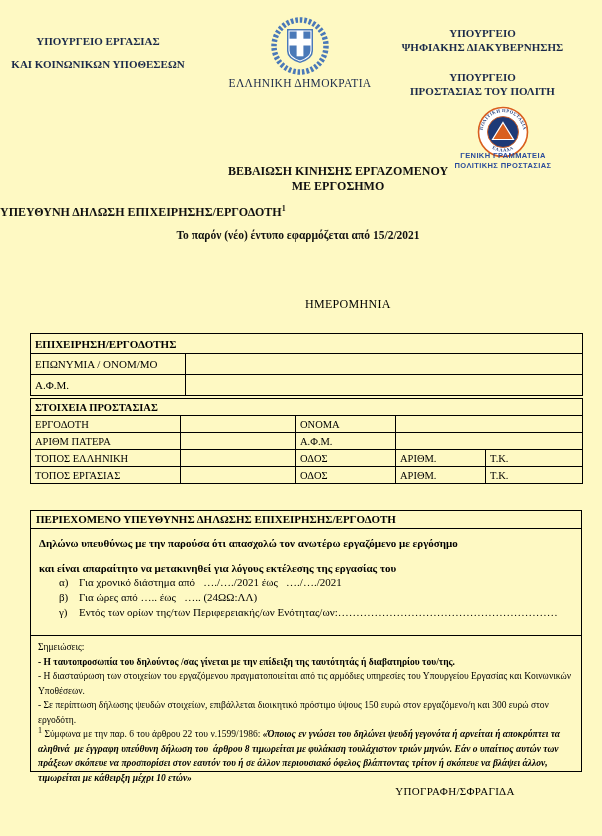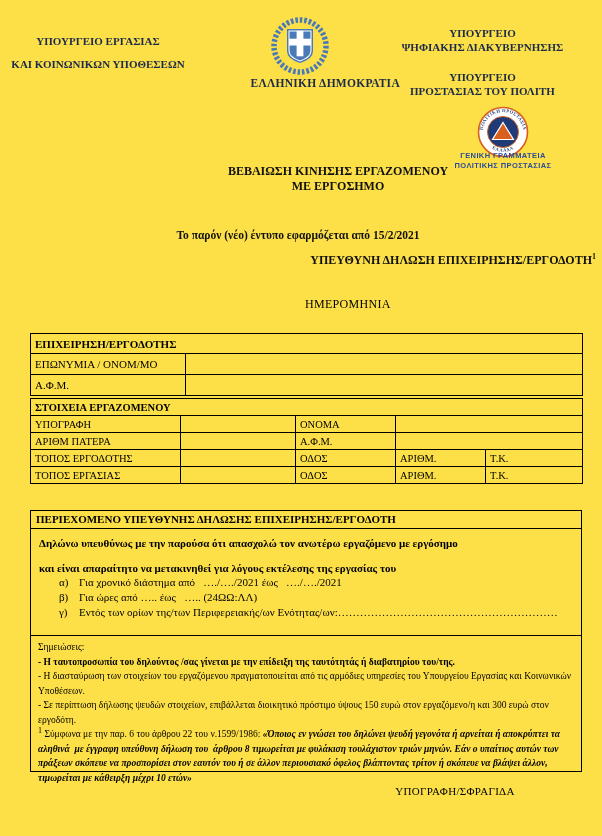--- a/index.html
+++ b/index.html
@@ -1,29 +1,29 @@
 <!DOCTYPE html>
 <html style="--navy: #1b2a4a; --emblem-blue: #4a79b8; --logo-orange: #d95f1e; --logo-dark-blue: #1e3a77; --caption-blue: #2b4c9b;"><head>
 <meta charset="utf-8">
 <style>
   html,body{margin:0;padding:0;background:#888;}
   .page{
-    position:relative;width:602px;height:836px;background:#fde047;
+    position:relative;width:602px;height:836px;background:#fef9c3;
     font-family:"Liberation Serif","DejaVu Serif",serif;color:#000;
     margin:0 auto;overflow:hidden;
   }
   .abs{position:absolute;}
   
   .ministry{font-weight:bold;font-size:11px;line-height:23px;text-align:center;color:var(--navy,#1b2a4a);}
   .ministry-r{font-weight:bold;font-size:11px;line-height:14px;text-align:center;color:var(--navy,#1b2a4a);}
-  .republic{font-weight:bold;font-size:11.5px;text-align:right;color:var(--navy,#1b2a4a);letter-spacing:.3px;}
+  .republic{font-weight:normal;font-size:11.5px;text-align:center;color:var(--navy,#1b2a4a);letter-spacing:.3px;}
   .cp-caption{font-weight:bold;font-size:7.5px;line-height:10px;text-align:center;color:var(--caption-blue,#2b4c9b);letter-spacing:.4px;font-family:"Liberation Sans","DejaVu Sans",sans-serif;}
   
   .title-line{font-weight:bold;font-size:12px;text-align:center;line-height:15px;color:#111;}
-  .subtitle{font-weight:bold;font-size:12px;text-align:right;color:#111;margin-top:48px;}
+  .subtitle{font-weight:bold;font-size:12px;text-align:left;color:#111;}
   .effective{font-weight:bold;font-size:11.5px;text-align:center;color:#111;font-family:Liberation Serif, serif;}
   .date-label{font-size:12px;letter-spacing:.3px;}
   sup{font-size:8px;vertical-align:super;line-height:0;}
   
   table{border-collapse:collapse;table-layout:fixed;width:552px;}
   table,td,th{border:1.5px solid #000;}
   td,th{border-width:1px;font-size:11px;padding:0 4px;vertical-align:middle;overflow:hidden;white-space:nowrap;}
   table{border:1.5px solid #000;}
   th{text-align:left;font-weight:bold;}
   .t1 tr{height:21px;}
@@ -131,36 +131,36 @@
   <table class="abs t2" style="left:30px;top:398px;">
     <colgroup>
         <col style="width:150px">
         <col style="width:115px">
         <col style="width:100px">
         <col style="width:90px">
         <col style="width:97px">
       </colgroup>
     <tbody>
         <tr>
-          <th colspan="5">ΣΤΟΙΧΕΙΑ ΕΡΓΑΖΟΜΕΝΟΥ</th>
+          <th colspan="5">ΣΤΟΙΧΕΙΑ ΠΡΟΣΤΑΣΙΑΣ</th>
         </tr>
     <tr>
-      <td>ΥΠΟΓΡΑΦΗ</td>
+      <td>ΕΡΓΟΔΟΤΗ</td>
       <td></td>
       <td>ΟΝΟΜΑ</td>
       <td colspan="2"></td>
     </tr>
     <tr>
       <td>ΑΡΙΘΜ ΠΑΤΕΡΑ</td>
       <td></td>
       <td>Α.Φ.Μ.</td>
       <td colspan="2"></td>
     </tr>
     <tr>
-      <td>ΤΟΠΟΣ ΕΡΓΟΔΟΤΗΣ</td>
+      <td>ΤΟΠΟΣ ΕΛΛΗΝΙΚΗ</td>
       <td></td>
       <td>ΟΔΟΣ</td>
       <td>ΑΡΙΘΜ.</td>
       <td>Τ.Κ.</td>
     </tr>
     <tr>
       <td>ΤΟΠΟΣ ΕΡΓΑΣΙΑΣ</td>
       <td></td>
       <td>ΟΔΟΣ</td>
       <td>ΑΡΙΘΜ.</td>

